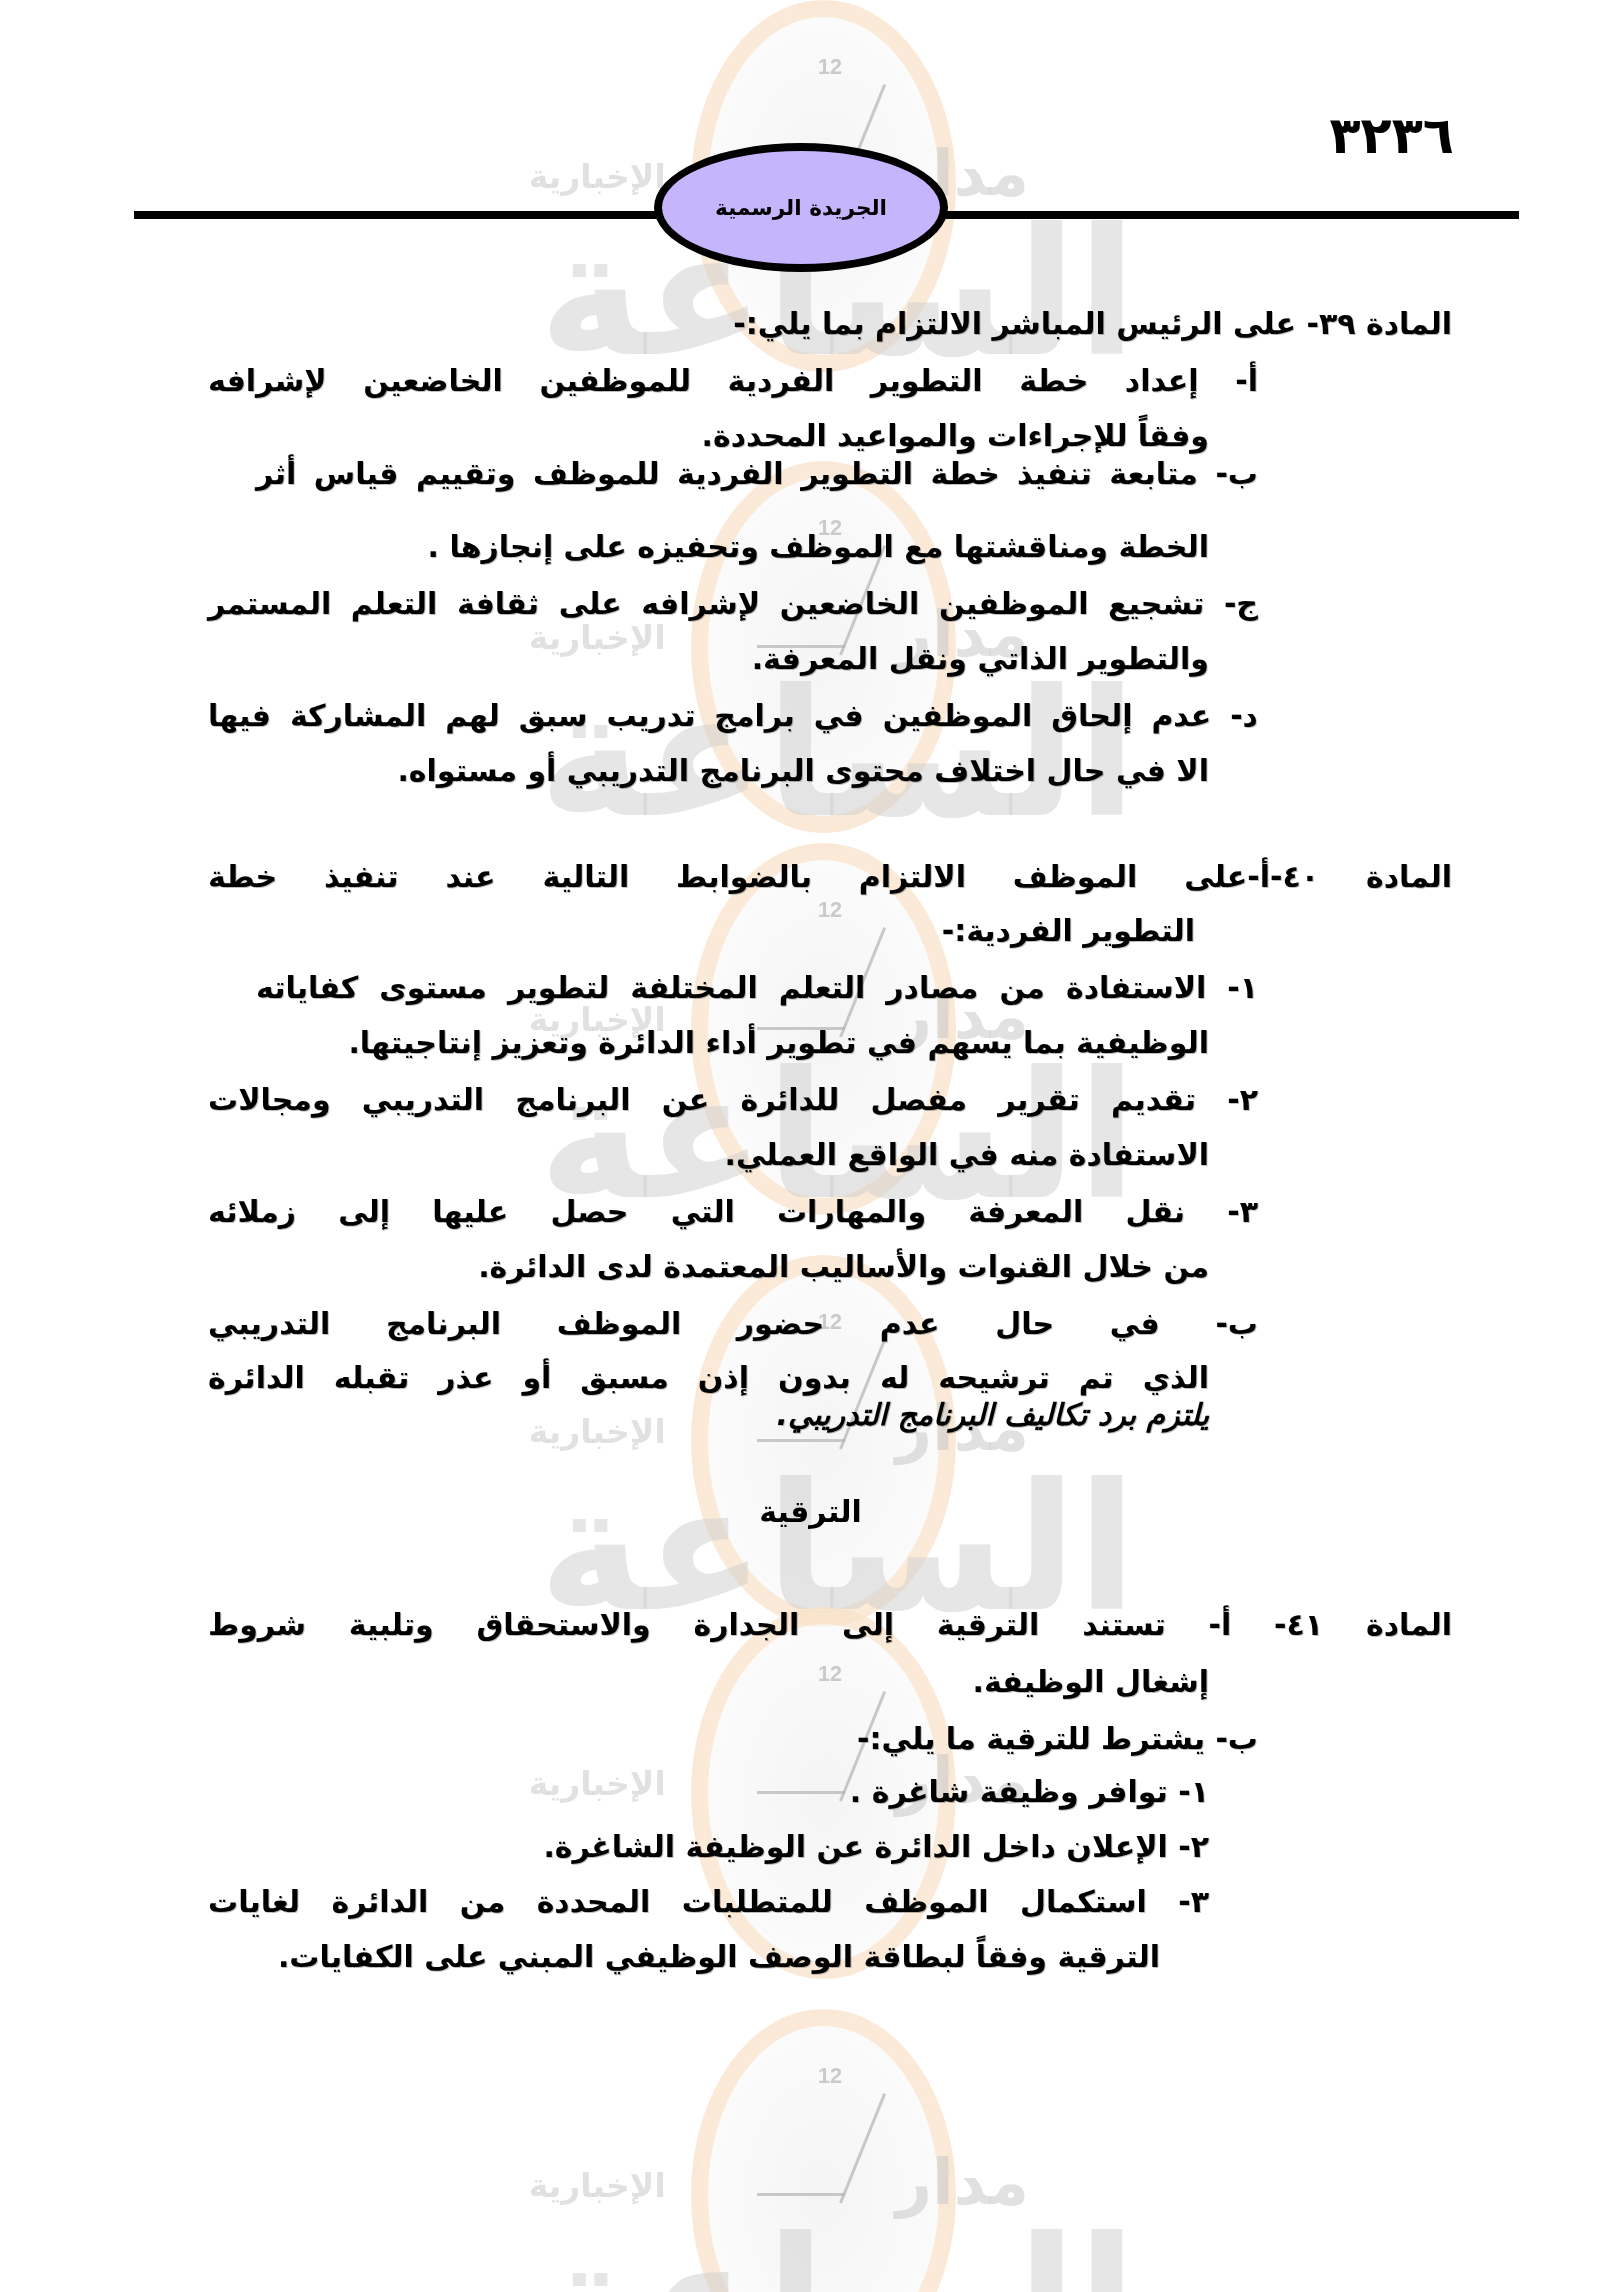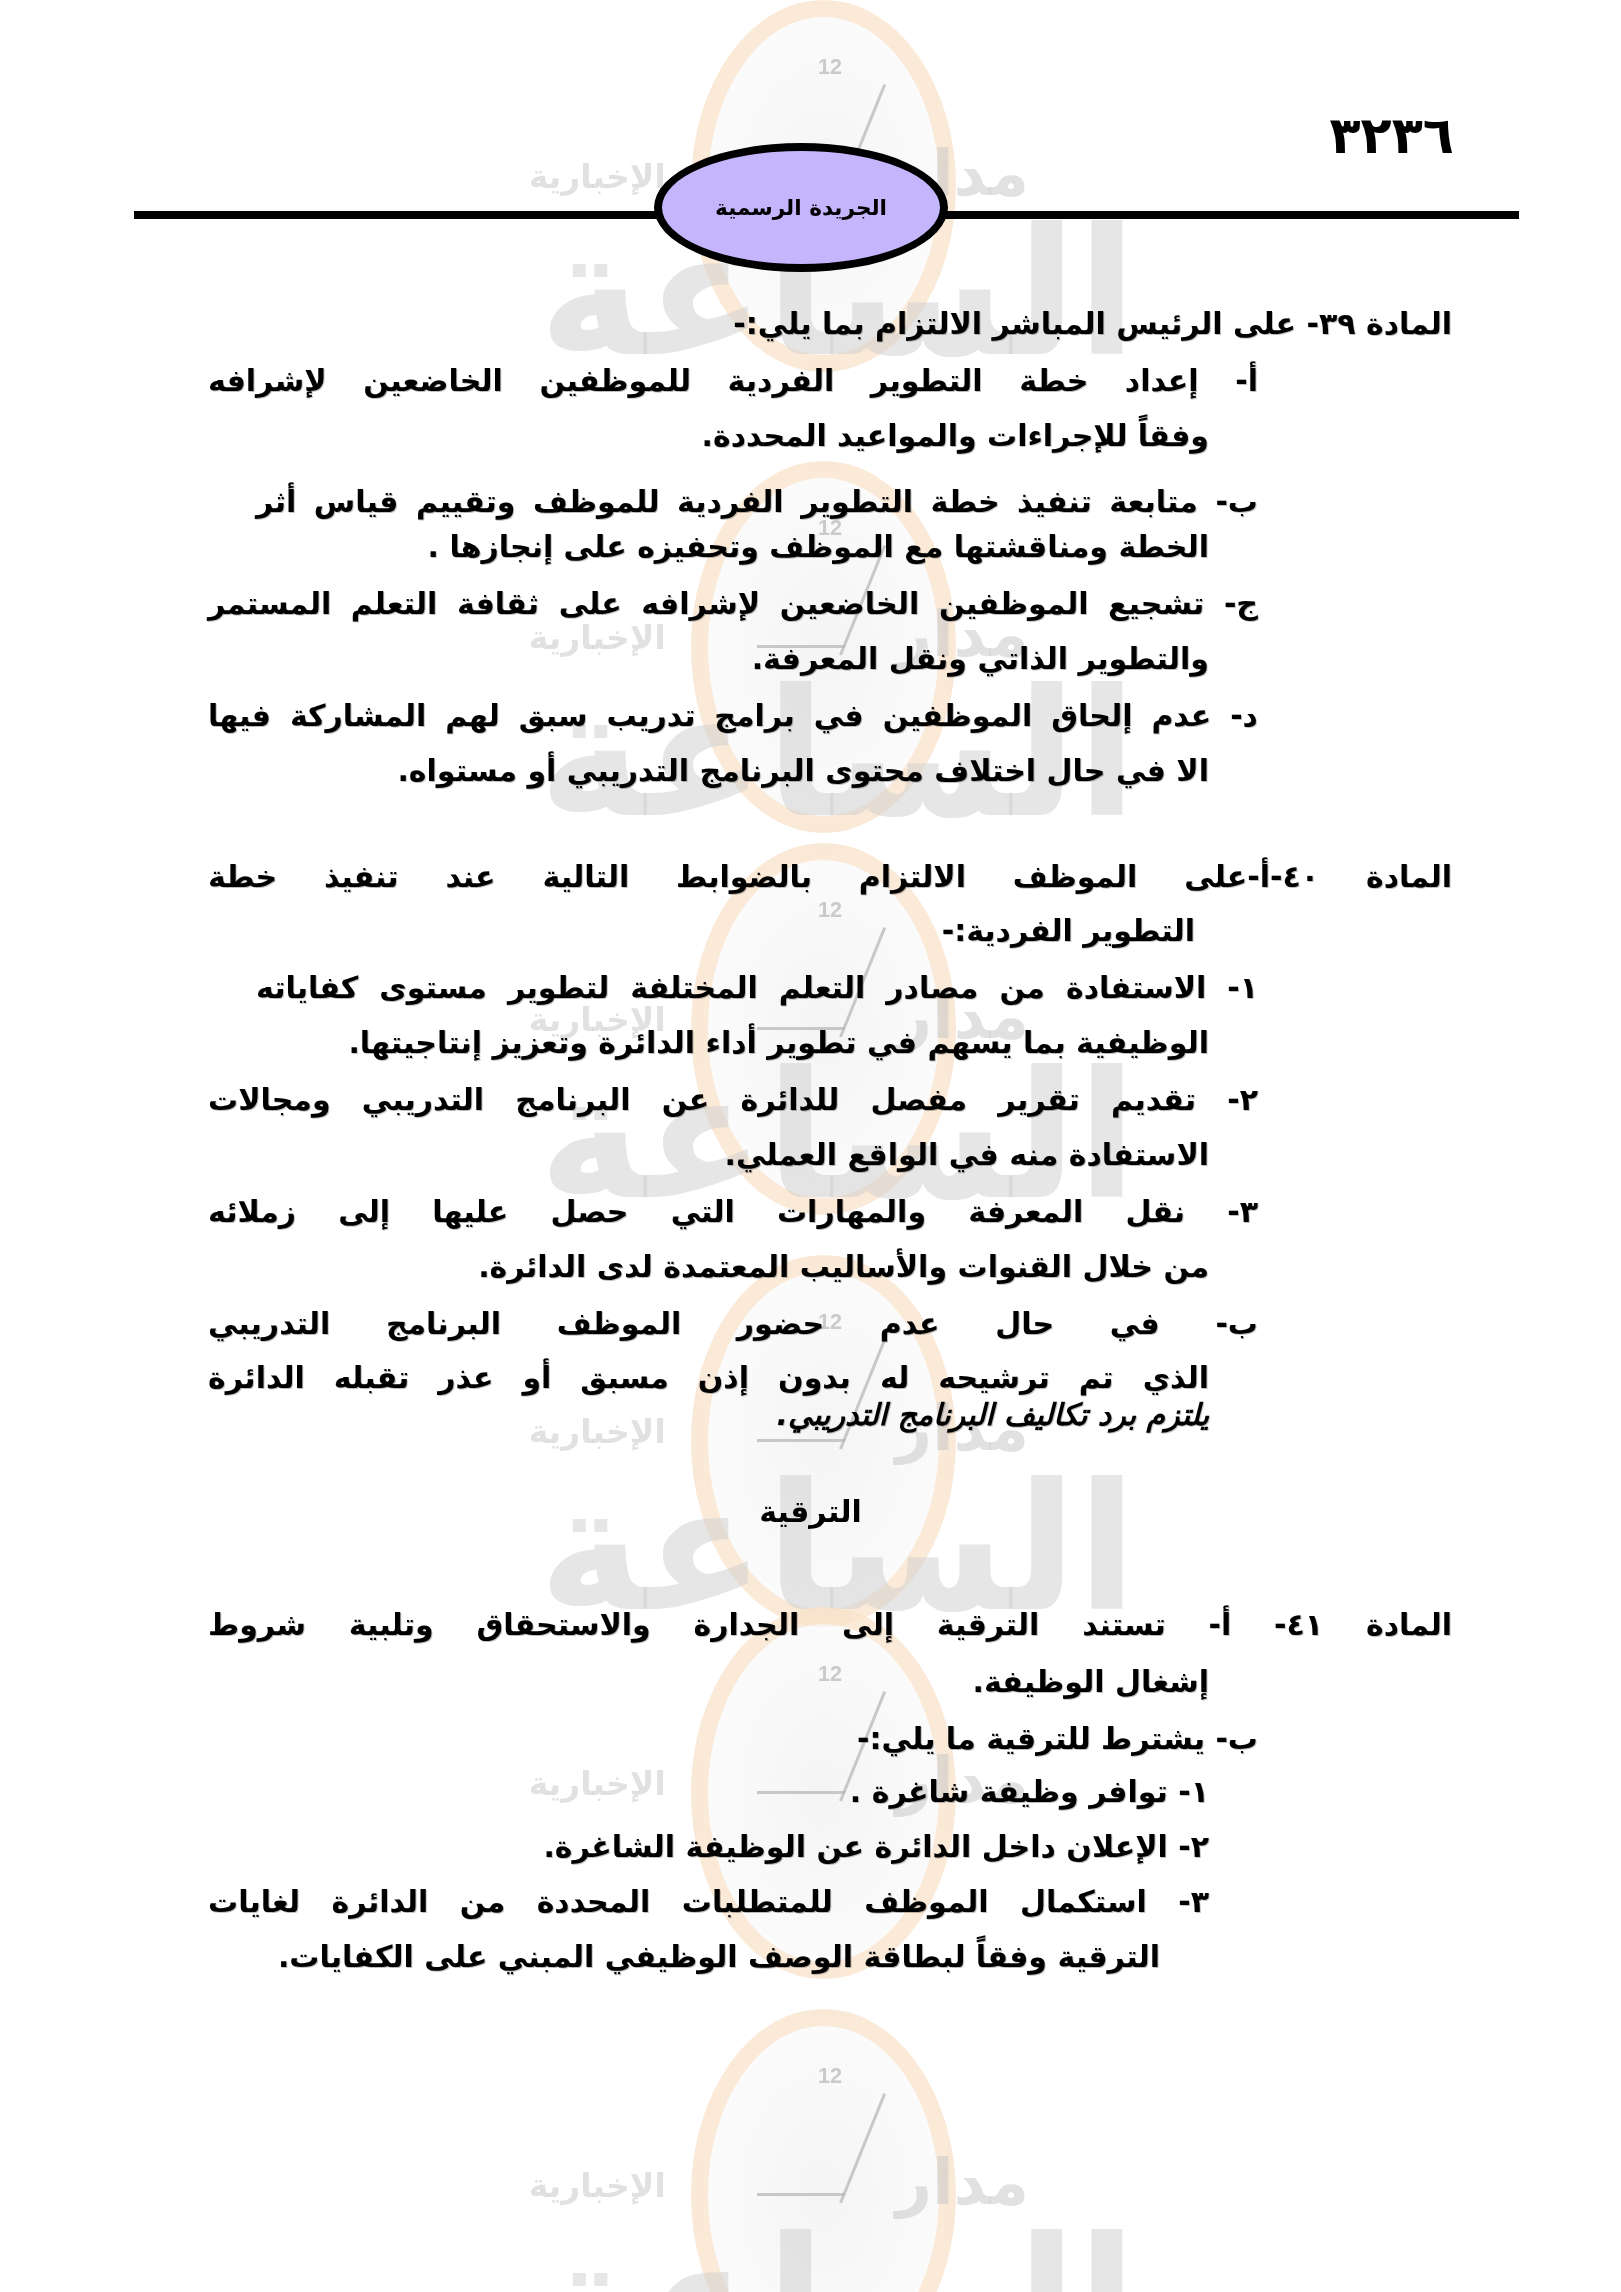--- a/index.html
+++ b/index.html
@@ -135,21 +135,21 @@
 <div class="header-rule"></div>
 <div class="header-oval">
   <span>الجريدة الرسمية</span>
 </div>
 
 <div class="line r-article" style="top:306px;">المادة ٣٩- على الرئيس المباشر الالتزام بما يلي:-</div>
 
 <div class="line r-item just" style="top:363px; left:208px;">أ- إعداد خطة التطوير الفردية للموظفين الخاضعين لإشرافه</div>
 <div class="line r-cont" style="top:418px;">وفقاً للإجراءات والمواعيد المحددة.</div>
 
-<div class="line r-item just" style="top:484px; left:208px;margin-left:48px;">ب- متابعة تنفيذ خطة التطوير الفردية للموظف وتقييم قياس أثر</div>
+<div class="line r-item just" style="top:456px; left:208px;margin-left:48px;">ب- متابعة تنفيذ خطة التطوير الفردية للموظف وتقييم قياس أثر</div>
 <div class="line r-cont" style="top:529px;">الخطة ومناقشتها مع الموظف وتحفيزه على إنجازها .</div>
 
 <div class="line r-item just" style="top:586px; left:208px;">ج- تشجيع الموظفين الخاضعين لإشرافه على ثقافة التعلم المستمر</div>
 <div class="line r-cont" style="top:641px;">والتطوير الذاتي ونقل المعرفة.</div>
 
 <div class="line r-item just" style="top:698px; left:208px;">د- عدم إلحاق الموظفين في برامج تدريب سبق لهم المشاركة فيها</div>
 <div class="line r-cont" style="top:753px;">الا في حال اختلاف محتوى البرنامج التدريبي أو مستواه.</div>
 
 <div class="line r-article just" style="top:859px; left:208px;">المادة ٤٠-أ-على الموظف الالتزام بالضوابط التالية عند تنفيذ خطة</div>
 <div class="line" style="top:913px; right:426px;">التطوير الفردية:-</div>

